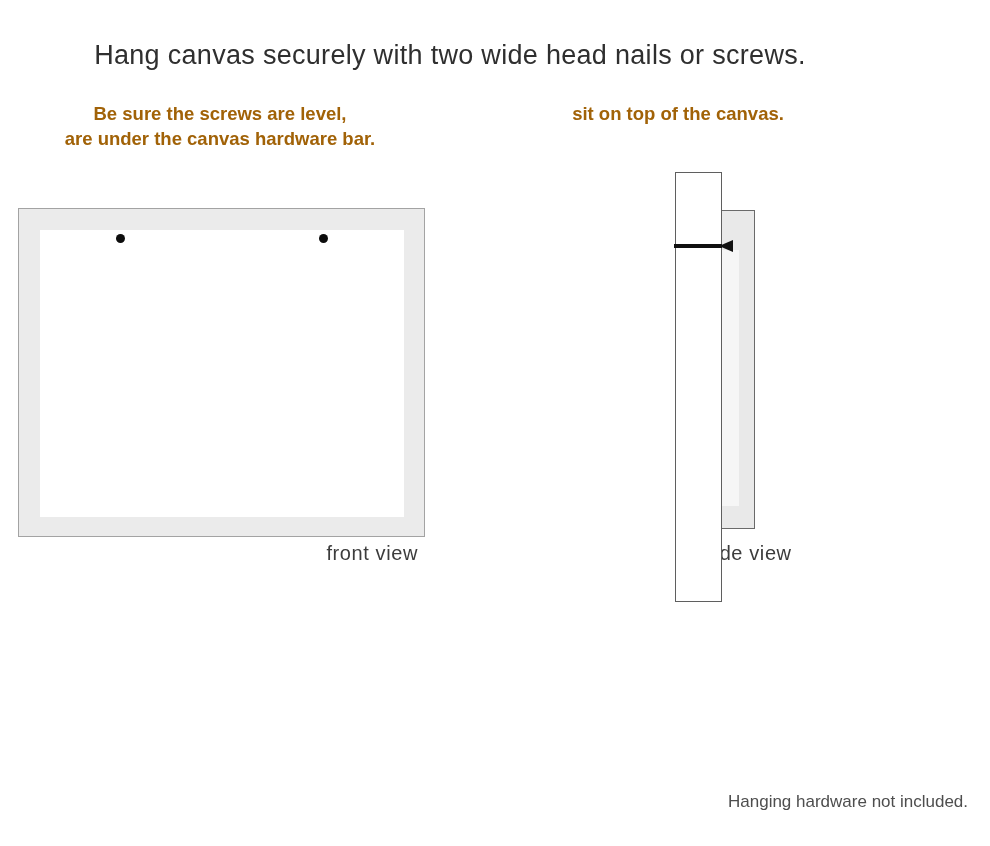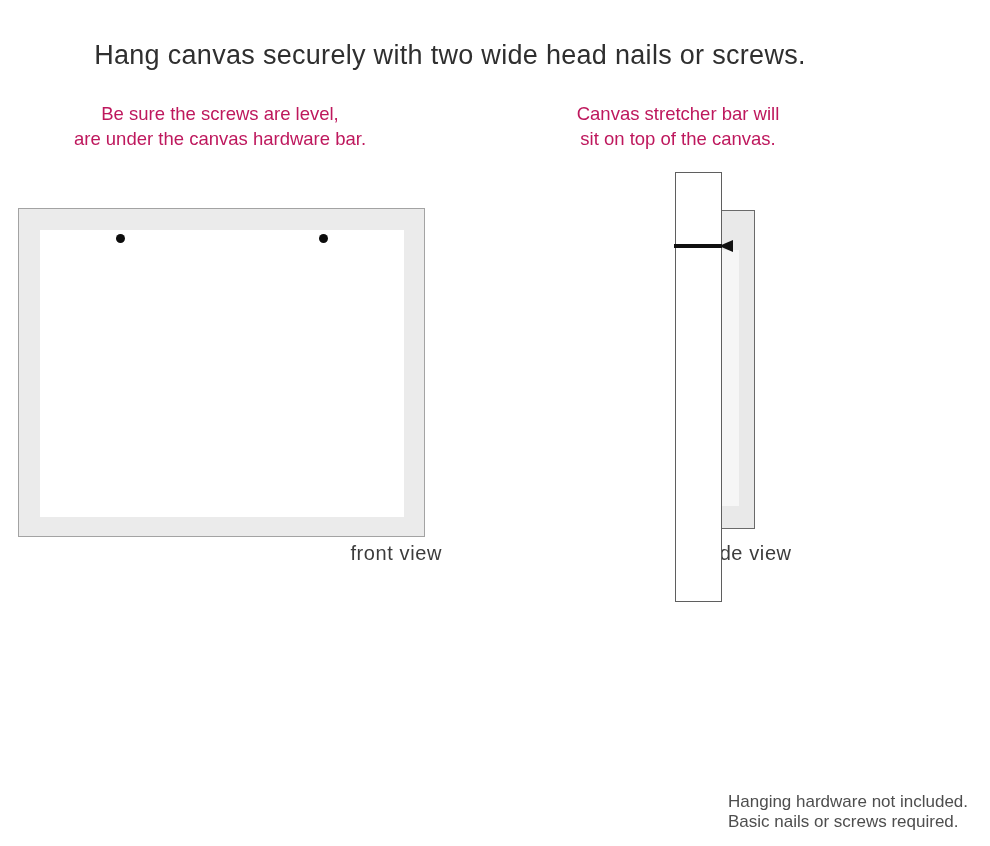--- a/index.html
+++ b/index.html
@@ -29,23 +29,23 @@
     color: #2f2f2f;
     white-space: nowrap;
     margin-top: 32px;
   }
 
   
   .instruction {
     position: absolute;
     text-align: center;
     font-size: 18.5px;
-    font-weight: 400;
+    font-weight: 700;
     line-height: 24.5px;
-    color: #be185d;
+    color: #a16207;
   }
   .instruction-front { left: 15px;  top: 102px; width: 410px; }
   .instruction-side  { left: 543px; top: 102px; width: 270px; }
 
   
   .front-frame {
     position: absolute;
     left: 18px;
     top: 208px;
     width: 407px;
@@ -73,21 +73,21 @@
   .screw-dot.right { left: 300px; top: 25px; }
 
   .view-label {
     position: absolute;
     font-size: 20px;
     font-weight: 300;
     letter-spacing: 0.6px;
     color: #3c3c3c;
     white-space: nowrap;
   }
-  .label-front { left: 242px; top: 542px; width: 200px; text-align: right; }
+  .label-front { left: 218px; top: 542px; width: 200px; text-align: right; }
   .label-side  { left: 704px; top: 542px; }
 
   
   .side-canvas-bar {
     position: absolute;
     left: 720px;
     top: 210px;
     width: 35px;
     height: 319px;
     background: #e9e9e9;
@@ -154,37 +154,35 @@
 <div class="page">
 
   <div class="title">Hang canvas securely with two wide head nails or screws.</div>
 
   <div class="instruction instruction-front">
     <div>Be sure the screws are level,</div>
     <div>are under the canvas hardware bar.</div>
   </div>
 
   <div class="instruction instruction-side">
-    <div>Canvas stretcher bar will</div>
     <div>sit on top of the canvas.</div>
   </div>
 
   <div class="front-frame">
     <div class="front-canvas-inner"></div>
     <div class="screw-dot left"></div>
     <div class="screw-dot right"></div>
   </div>
   <div class="view-label label-front">front view</div>
 
   <div class="side-canvas-bar">
     <div class="side-canvas-recess"></div>
   </div>
   <div class="side-wall"></div>
   <div class="nail nail-shaft"></div>
   <div class="nail nail-head"></div>
   <div class="view-label label-side">side view</div>
 
   <div class="footnote">
     <div>Hanging hardware not included.</div>
-    <div>Basic nails or screws required.</div>
   </div>
 
 </div>
 
 </body></html>

